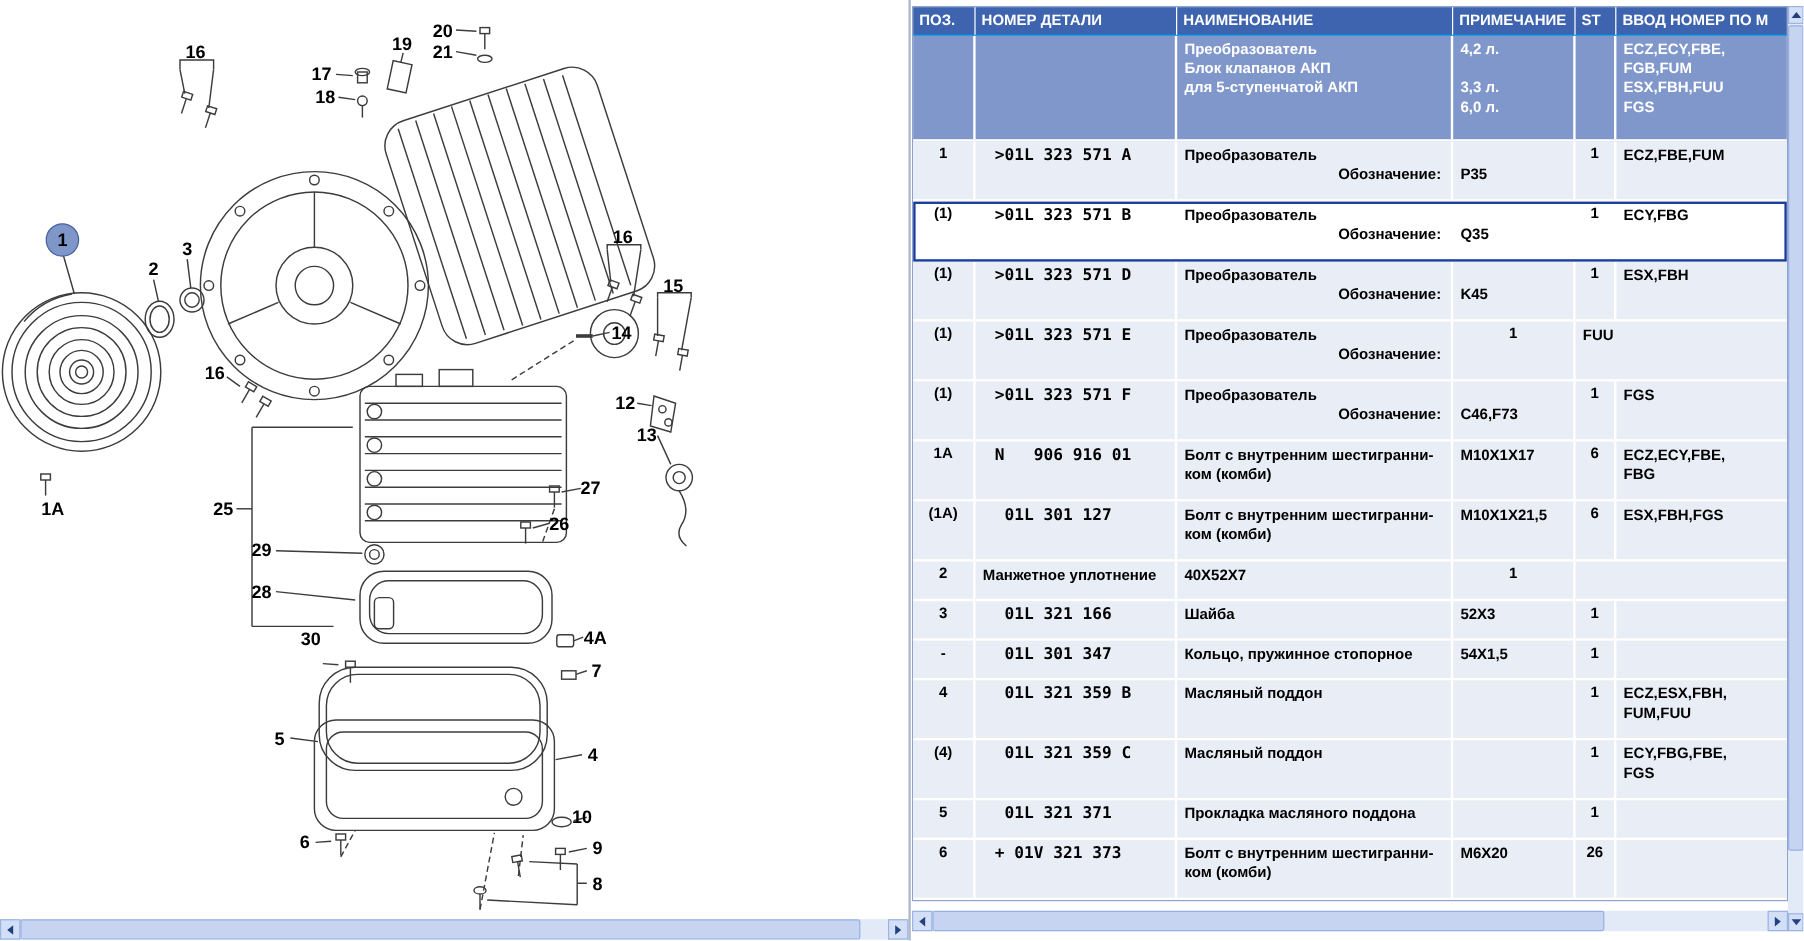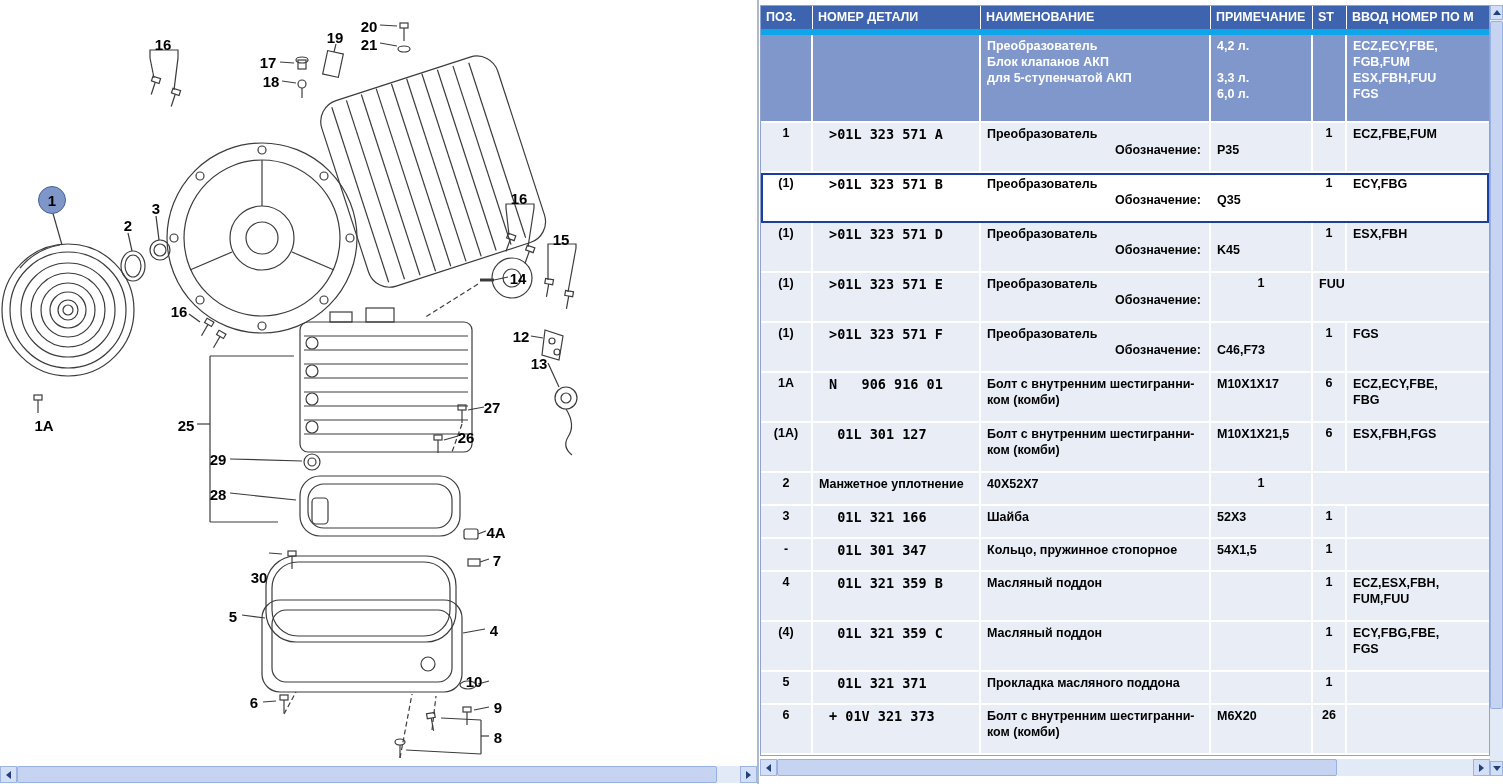--- a/index.html
+++ b/index.html
@@ -9,21 +9,21 @@
   .diagram-pane{position:absolute;left:0;top:0;width:757px;height:766px;background:#fff;}
   .diagram-svg{position:absolute;left:0;top:0;}
   .callout-layer{position:absolute;left:0;top:0;width:757px;height:766px;pointer-events:none;}
   .callout{position:absolute;transform:translate(-50%,-50%);font:bold 15px "Liberation Sans",sans-serif;color:#000;pointer-events:auto;white-space:nowrap;}
   .callout.hl{width:26px;height:26px;border-radius:50%;background:#7E96C8;border:1px solid #46619C;display:flex;align-items:center;justify-content:center;}
   .divider{position:absolute;left:757px;top:0;width:2px;height:784px;background:#AEB9CE;}
 
   
   .table-pane{position:absolute;left:760px;top:5px;width:730px;background:#fff;border:1px solid #8FA3CC;box-sizing:border-box;}
   .trow{display:grid;grid-template-columns:52px 168px 230px 102px 34px auto;background:#E8EDF6;border-bottom:2px solid #fff;color:#000;}
-  .trow.thead{background:#3E64AF;color:#fff;height:23px;border-bottom:6px solid #0ea5e9;}
+  .trow.thead{background:#3E64AF;color:#fff;height:23px;border-bottom:1px solid #0ea5e9;}
   .trow.thead .cell{padding:4px 5px 0 5px;font-weight:bold;font-size:12.5px;border-right:1px solid #fff;overflow:hidden;white-space:nowrap;}
   .trow.group{background:#8097CB;color:#fff;height:86px;}
   .trow.tall{height:48px;}
   .trow.short{height:31px;}
   .trow.selected{background:#fff;outline:2px solid #1C3F9E;outline-offset:-2px;}
   .cell{padding:3px 6px;border-right:2px solid #fff;overflow:hidden;font-size:12.5px;font-weight:bold;}
   .trow .cell:last-child{border-right:none;}
   .line{height:16px;line-height:16px;white-space:pre;}
   .c-pos{text-align:center;}
   .c-part{font-family:"DejaVu Sans Mono",monospace;font-size:13.5px;white-space:pre;padding-left:16px;}
@@ -248,27 +248,27 @@
         <div class="callout" style="left: 518px; top: 278px;">14</div>
         <div class="callout" style="left: 179px; top: 311px;">16</div>
         <div class="callout" style="left: 521px; top: 336px;">12</div>
         <div class="callout" style="left: 539px; top: 363px;">13</div>
         <div class="callout" style="left: 44px; top: 425px;">1A</div>
         <div class="callout" style="left: 186px; top: 425px;">25</div>
         <div class="callout" style="left: 492px; top: 407px;">27</div>
         <div class="callout" style="left: 466px; top: 437px;">26</div>
         <div class="callout" style="left: 218px; top: 459px;">29</div>
         <div class="callout" style="left: 218px; top: 494px;">28</div>
-        <div class="callout" style="left: 259px; top: 577px;">30</div>
+        <div class="callout" style="left: 259px; top: 533px;">30</div>
         <div class="callout" style="left: 496px; top: 532px;">4A</div>
         <div class="callout" style="left: 497px; top: 560px;">7</div>
         <div class="callout" style="left: 233px; top: 616px;">5</div>
         <div class="callout" style="left: 494px; top: 630px;">4</div>
         <div class="callout" style="left: 254px; top: 702px;">6</div>
-        <div class="callout" style="left: 474px; top: 681px;">10</div>
+        <div class="callout" style="left: 485px; top: 681px;">10</div>
         <div class="callout" style="left: 498px; top: 707px;">9</div>
         <div class="callout" style="left: 498px; top: 737px;">8</div>
       </div>
   </div>
 
   <div class="hscroll pane-hscroll">
     <div class="sb-btn left">
         <span class="arr-left"></span>
       </div>
     <div class="sb-thumb"></div>

